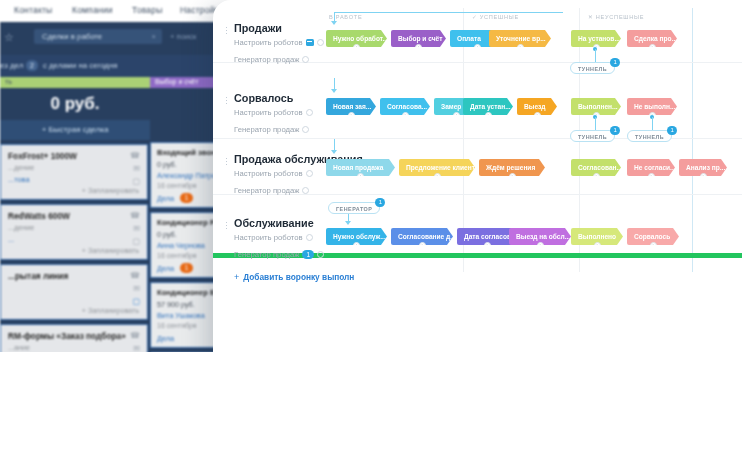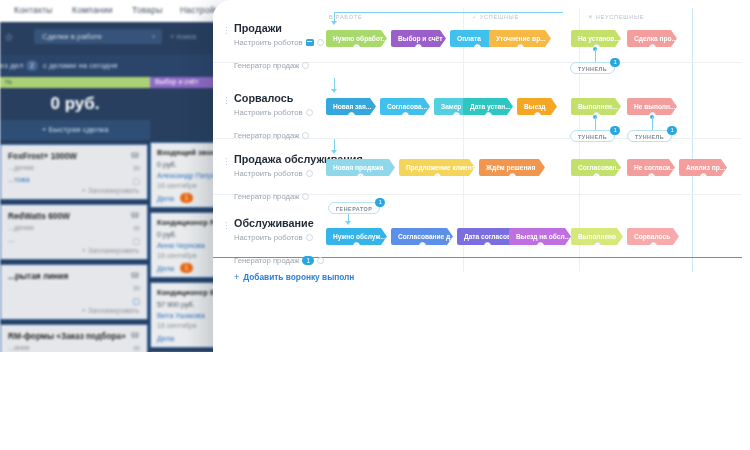--- a/index.html
+++ b/index.html
@@ -206,21 +206,21 @@
   .row-title {
     position: absolute; left: 9px; top: 0;
     font-size: 10.8px; font-weight: bold; color: #1f2a36;
     white-space: nowrap;
   }
   .row-sub {
     position: absolute; left: 9px;
     font-size: 7.7px; color: #9aa4af; white-space: nowrap;
   }
   .row-sub.l1 { top: 16px; }
-  .row-sub.l2 { top: 39px; }
+  .row-sub.l2 { top: 33px; }
   .row-sub .dotq {
     display: inline-block; width: 7px; height: 7px;
     border: 1px solid #cfd7df; border-radius: 50%;
     margin-left: 3px; vertical-align: -1px;
   }
   .row-sub .cntbadge {
     display: inline-block; min-width: 12px; height: 9px; padding: 0 3px;
     border-radius: 5px; background: #29a7e1; color: #fff;
     font-size: 6.6px; line-height: 9px; text-align: center;
     margin-left: 3px; vertical-align: 0px;
@@ -582,21 +582,21 @@
       <div class="chip" style="left:414px;top:20px;width:48px;background:#f49d9d">
         <span>Не согласи...</span>
         <span class="plus">+</span>
       </div>
       <div class="chip" style="left:466px;top:20px;width:48px;background:#f49d9d">
         <span>Анализ пр...</span>
         <span class="plus">+</span>
       </div>
     </div>
 
-    <div class="row" style="top:195px;height:63px;border-bottom:1px solid #22c55e">
+    <div class="row" style="top:195px;height:63px;border-bottom:5px solid #22c55e">
       <div class="row-left" style="top:22px">
         <div class="drag-dots"></div>
         <div class="row-title">Обслуживание</div>
         <div class="row-sub l1">
           <span>Настроить роботов</span><span class="dotq"></span>
         </div>
         <div class="row-sub l2">
           <span>Генератор продаж</span><span class="cntbadge">1</span><span class="dotq"></span>
         </div>
       </div>

